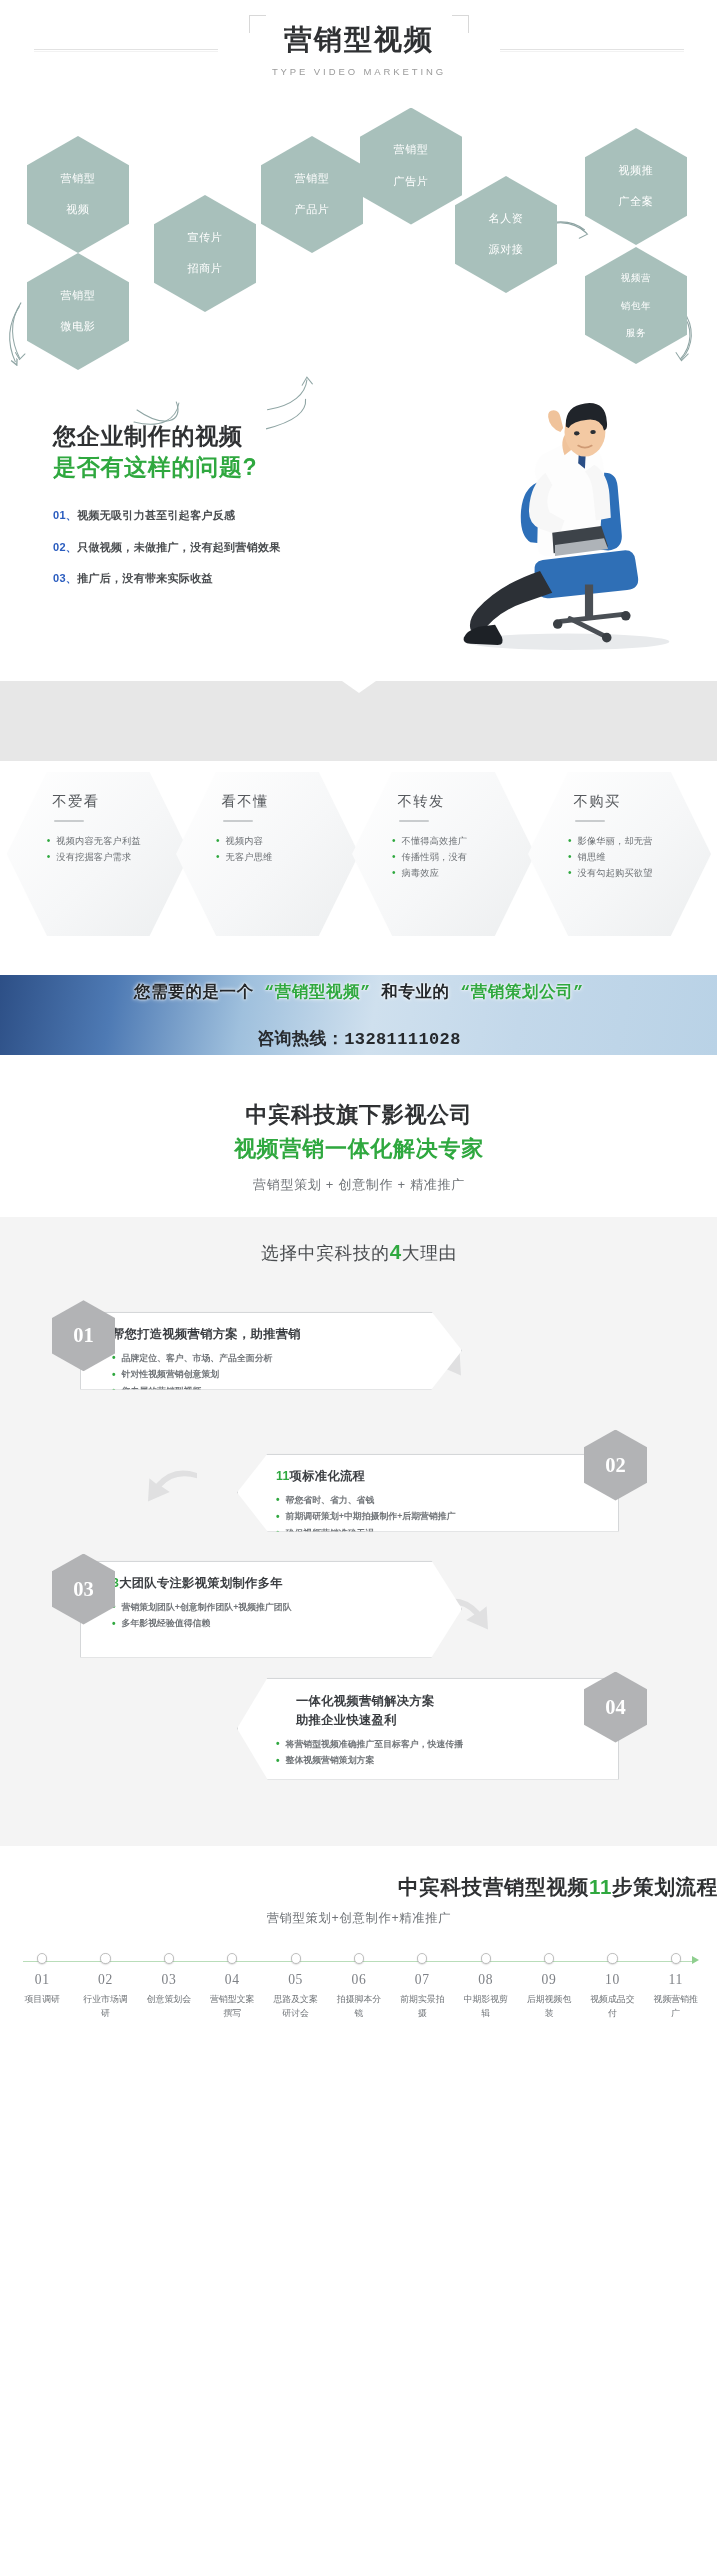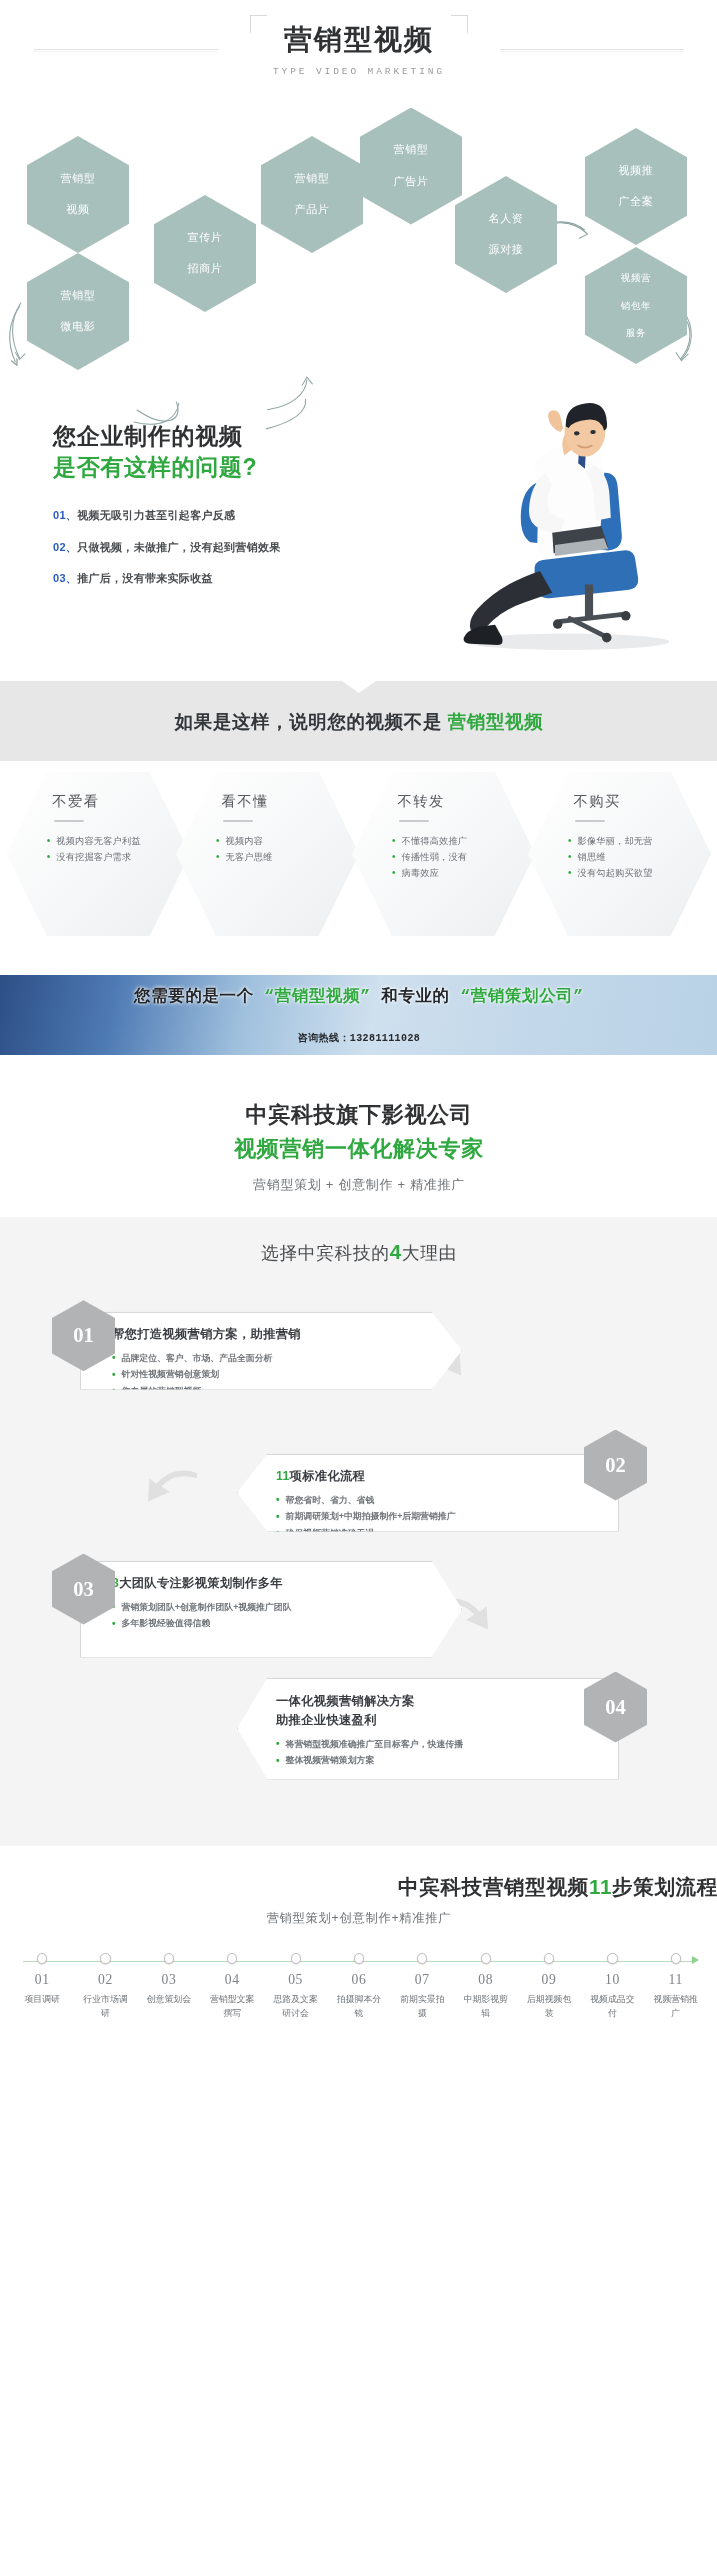--- a/index.html
+++ b/index.html
@@ -15,21 +15,21 @@
   .header .rule { position:absolute; top:49px; height:0.7px; width:184px; background:#e2e2e2; }
   .header .rule.l { left:34px; box-shadow:0 2px 0 #f2f2f2; }
   .header .rule.r { right:34px; box-shadow:0 2px 0 #f2f2f2; }
   .title-box { position:relative; padding:9.5px 23px; }
   .title-box:before, .title-box:after {
     content:""; position:absolute; width:16.4px; height:16.4px; border-color:#d8d8d8; border-style:solid;
   }
   .title-box:before { left:0; top:0; border-width:0.7px 0 0 0.7px; }
   .title-box:after { right:0; top:0; border-width:0.7px 0.7px 0 0; }
   .title-cn { font-size:28px; font-weight:bold; letter-spacing:2px; color:#2f3133; line-height:1.05; text-align:center; }
-  .title-en { font-family:Liberation Mono, monospace; font-size:9.5px; letter-spacing:2.9px; color:#9a9a9a; margin-top:12px; }
+  .title-en { font-family:Liberation Sans, sans-serif; font-size:9.5px; letter-spacing:2.9px; color:#9a9a9a; margin-top:12px; }
 
   
   .hexcluster { position:relative; height:286px; }
   .hex {
     position:absolute; width:102px; height:117px; background:#a8c0bb;
     clip-path:polygon(50% 0%,100% 25%,100% 75%,50% 100%,0% 75%,0% 25%);
     display:flex; align-items:center; justify-content:center; text-align:center;
     color:#ffffff; font-size:11px; line-height:1.45; letter-spacing:0.7px;
     filter:drop-shadow(2px 3.4px 4.8px rgba(0,0,0,.13));
   }
@@ -69,21 +69,21 @@
   .fh-li:before { content:"•"; color:#2fa83f; position:absolute; left:0; top:-0.7px; font-size:10.2px; }
 
   
   .cta { height:116px; position:relative; padding-top:16.4px; }
   .cta-bar {
     height:80px; background:linear-gradient(100deg,#2d4f86 0%,#4e7ab4 16%,#9fc0dd 34%,#cfe0ee 52%,#c3d8ea 72%,#b9d2e6 100%);
     display:flex; flex-direction:column; align-items:center; justify-content:center;font-family:Liberation Mono, monospace;
   }
   .cta-l1 { font-size:16.4px; font-weight:bold; color:#23272b; letter-spacing:0.7px; text-shadow:0 0 4.1px rgba(255,255,255,.95),0 0 2px rgba(255,255,255,.95); }
   .cta-l1 em { font-style:normal; color:#2fa83f; }
-  .cta-l2 { margin-top:24px; font-size:10px; color:#26292d; font-weight:bold; letter-spacing:0.4px; }
+  .cta-l2 { margin-top:24px; font-size:17px; color:#26292d; font-weight:bold; letter-spacing:0.4px; }
 
   
   .intro { text-align:center; padding:24.5px 0 23px; background:#fff; }
   .in-h1 { font-size:22px; font-weight:bold; color:#2f3133; letter-spacing:0.7px; }
   .in-h2 { font-size:22px; font-weight:bold; color:#2fa83f; letter-spacing:0.7px; margin-top:4.1px; }
   .in-sub { font-size:13px; color:#6f7377; margin-top:12.3px; letter-spacing:0.7px; }
 
   
   .reasons { background:#f4f4f4; padding:23px 0 31px; position:relative; }
   .rs-title { text-align:center; font-size:17.7px; color:#4a4d50; letter-spacing:0.7px; margin-bottom:17.7px; }
@@ -240,21 +240,20 @@
         <ellipse cx="288" cy="44" rx="4" ry="3" fill="#2a2f35"></ellipse>
         <path d="M266,64 q10,6 20,0" stroke="#cf9a74" stroke-width="2.5" fill="none" stroke-linecap="round"></path>
 
         <path d="M240,44 q-16,-6 -18,-22 q-1,-10 8,-10 q8,0 10,10 l4,16 z" fill="#f0c39b"></path>
       </svg>
     </div>
   </div>
 
   <div class="gbanner">
     <div class="notch top"></div>
-    <div class="gb-text"><span>如果是这样，说明您的视频不是 </span><em>营销型视频</em></div>
     <div class="notch bot"></div>
   </div>
 
   <div class="fourhex">
     <div class="fh" style="left:6.8px;"></div>
     <div class="fh" style="left:176px;"></div>
     <div class="fh" style="left:352px;"></div>
     <div class="fh" style="left:528px;"></div>
 
     <div class="fh-inner" style="left:6.8px;">
@@ -344,21 +343,21 @@
       <div class="card" style="left:80px; top:278px; height:97px;">
         <div class="card-h"><em>3</em><span>大团队专注影视策划制作多年</span></div>
         <div class="card-li">营销策划团队+创意制作团队+视频推广团队</div>
         <div class="card-li">多年影视经验值得信赖</div>
       </div>
       <div class="numhex" style="left:52px; top:271px;">
           <span>03</span>
         </div>
 
       <div class="card right" style="left:237px; top:395px; height:102px;">
-        <div class="card-h" style="line-height:1.5;"><span>一体化视频营销解决方案</span><br><span>助推企业快速盈利</span></div>
+        <div class="card-h" style="line-height:1.5;margin-left:20px;"><span>一体化视频营销解决方案</span><br><span>助推企业快速盈利</span></div>
         <div class="card-li">将营销型视频准确推广至目标客户，快速传播</div>
         <div class="card-li">整体视频营销策划方案</div>
       </div>
       <div class="numhex" style="left:584px; top:389px;">
           <span>04</span>
         </div>
     </div>
   </div>
 
   <div class="tl">

